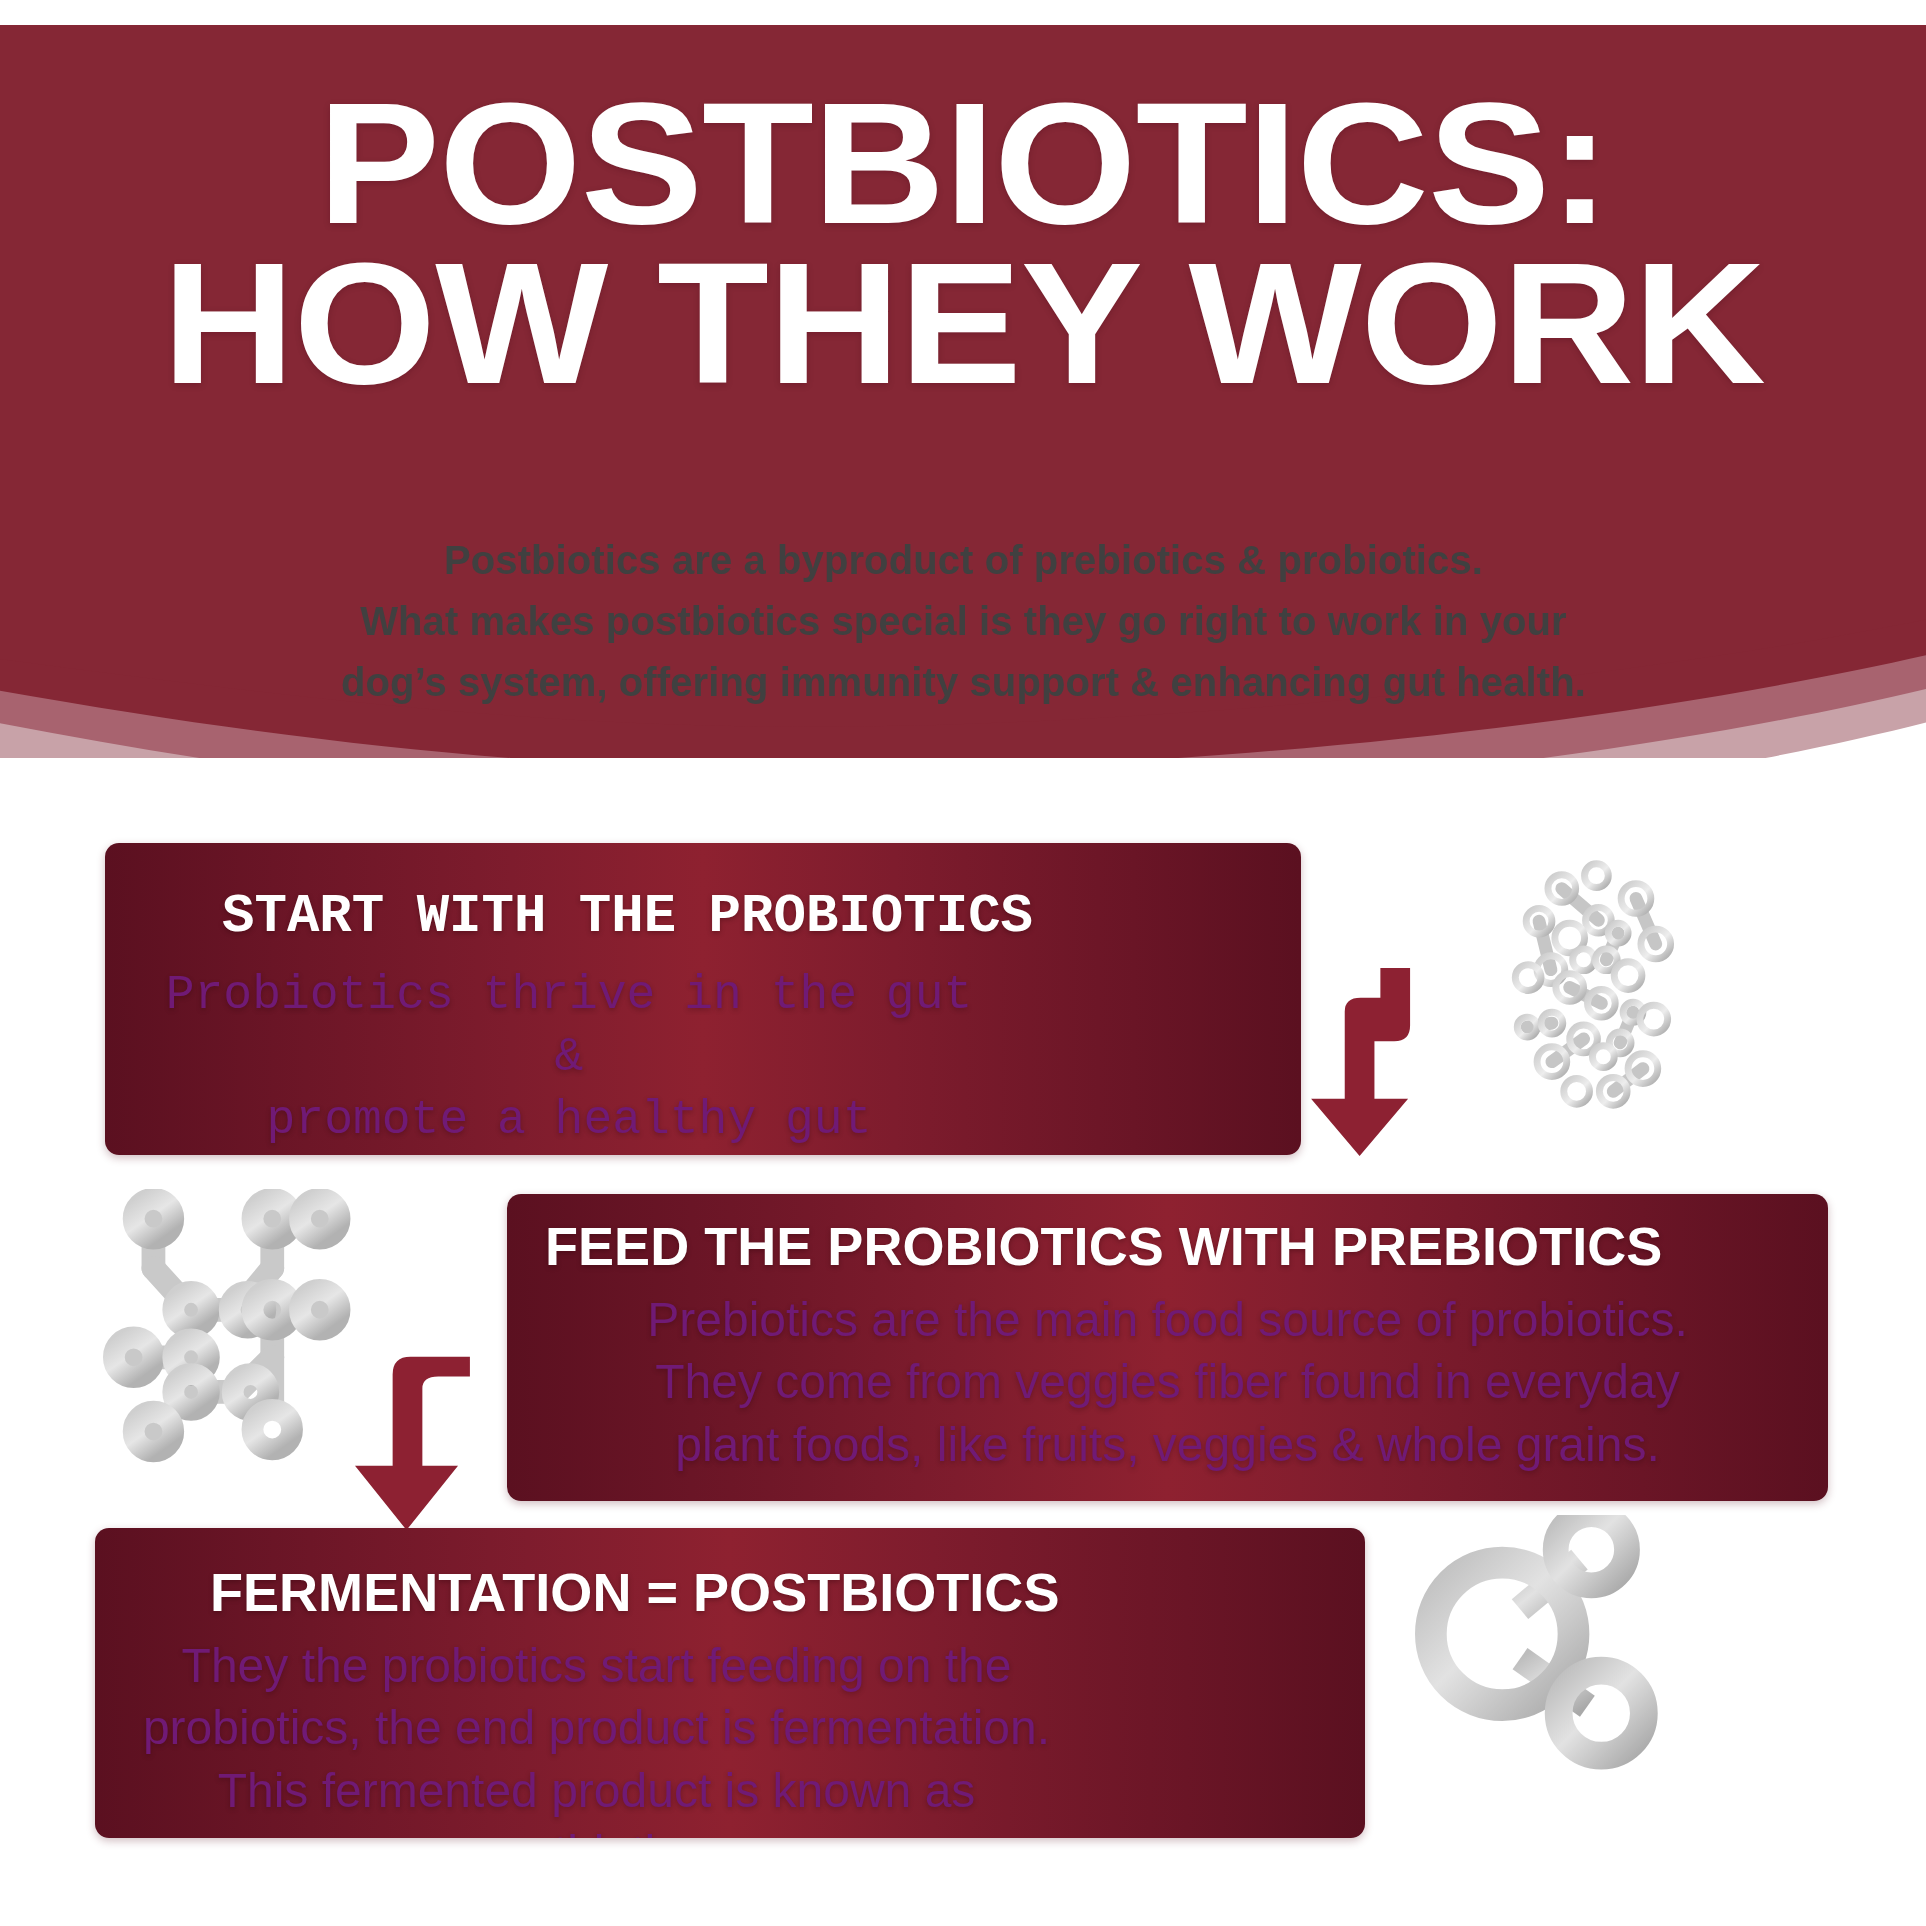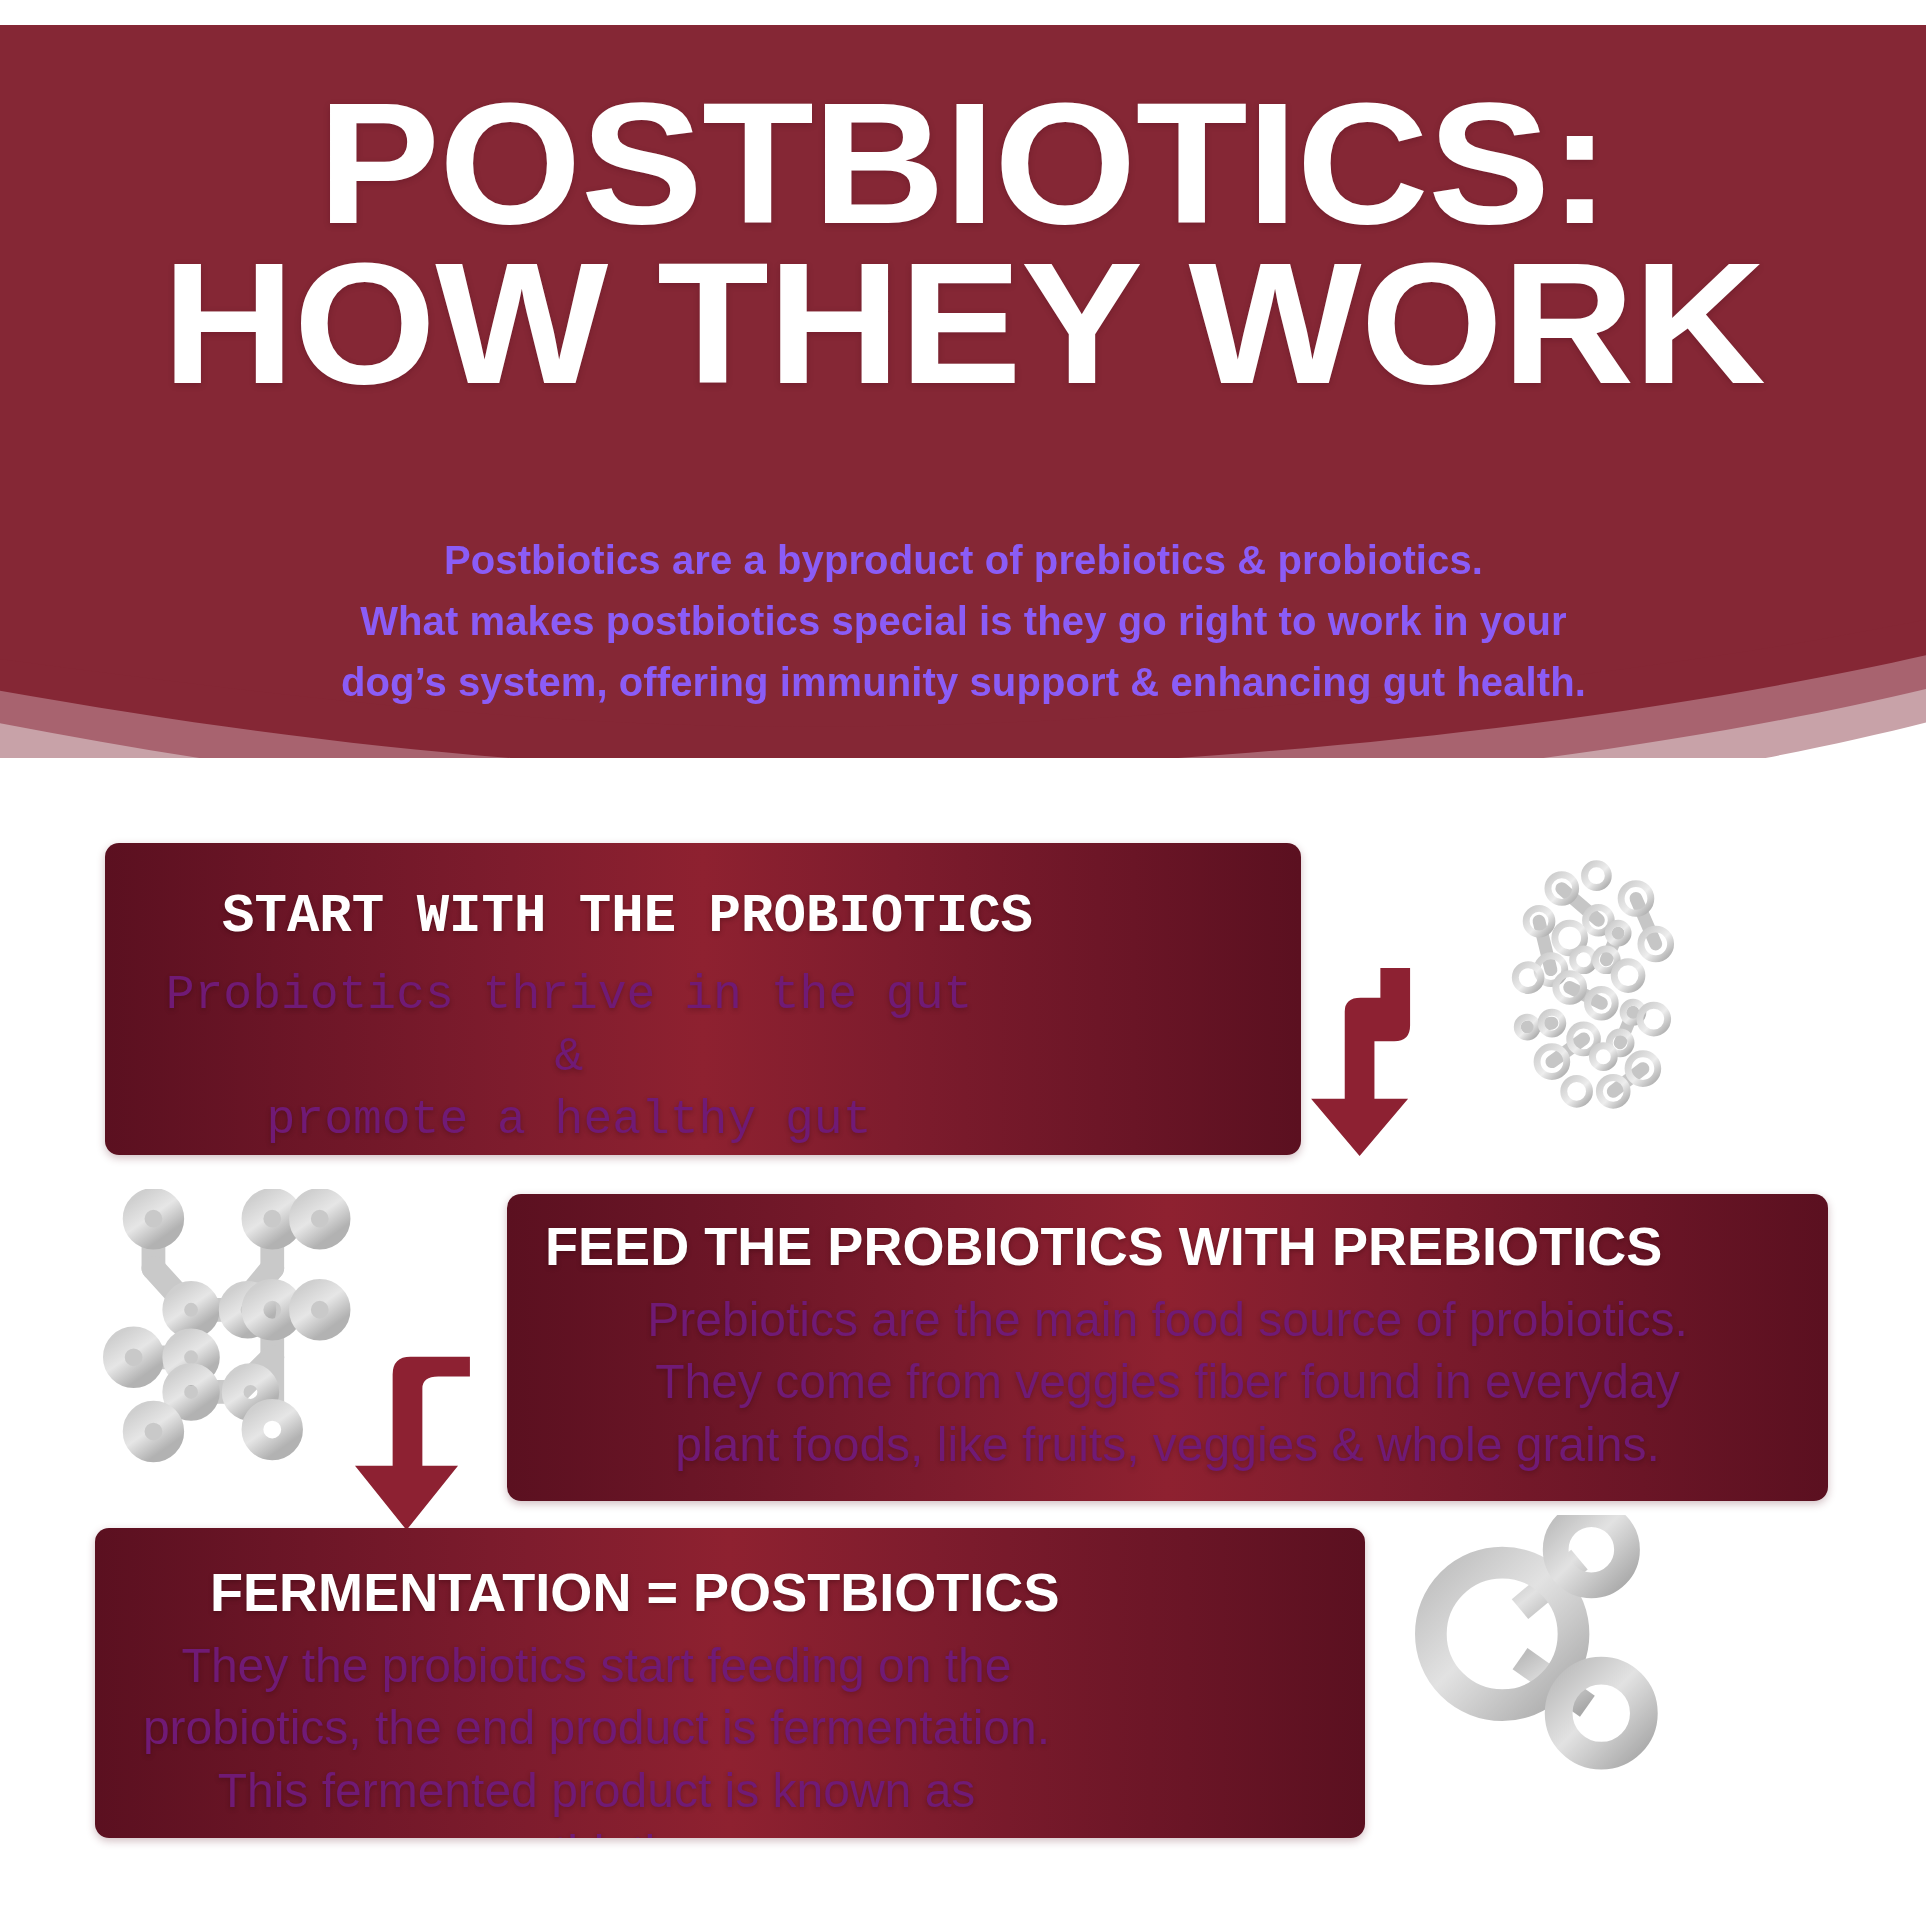--- a/index.html
+++ b/index.html
@@ -41,21 +41,21 @@
     transform-origin:center;
     text-shadow:0 2px 6px rgba(60,5,20,0.25);
   }
   #title-line-1 { font-size:173px; }
   #title-line-2 { font-size:173px; margin-top:-6px; }
 
   #subtitle {
     position:absolute;
     left:0; top:505px; width:1927px;
     text-align:center;
-    color:#8b5cf6;
+    color:#404040;
     font-size:40px;
     font-weight:bold;
     line-height:1.52;
     letter-spacing:0.1px;
   }
   #subtitle .sub-line { display:block; }
 
   
   .card {
     position:absolute;

